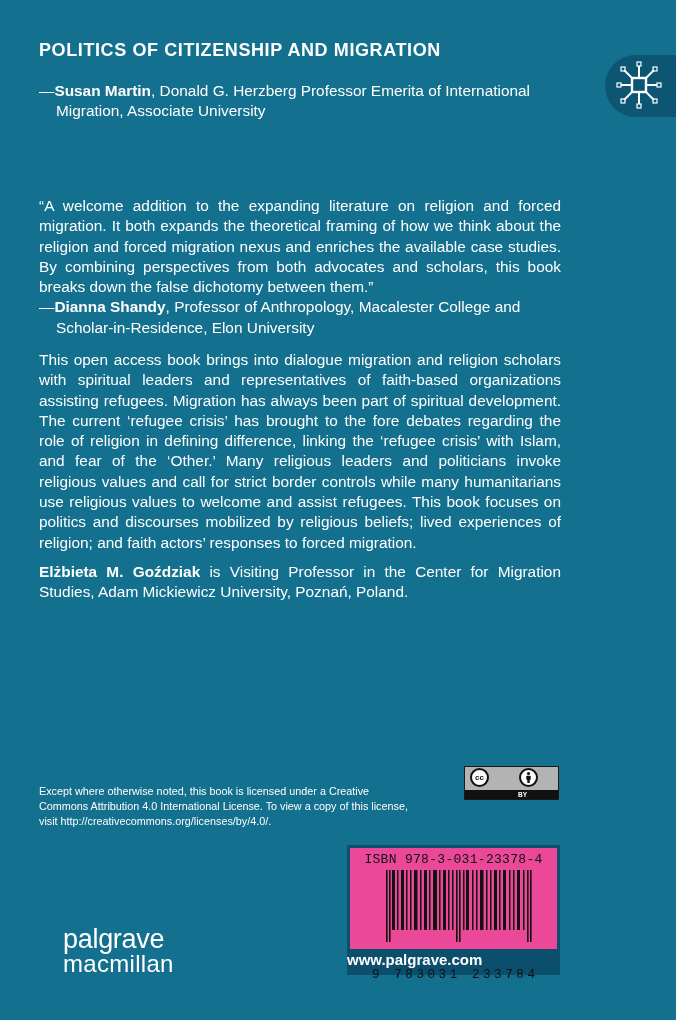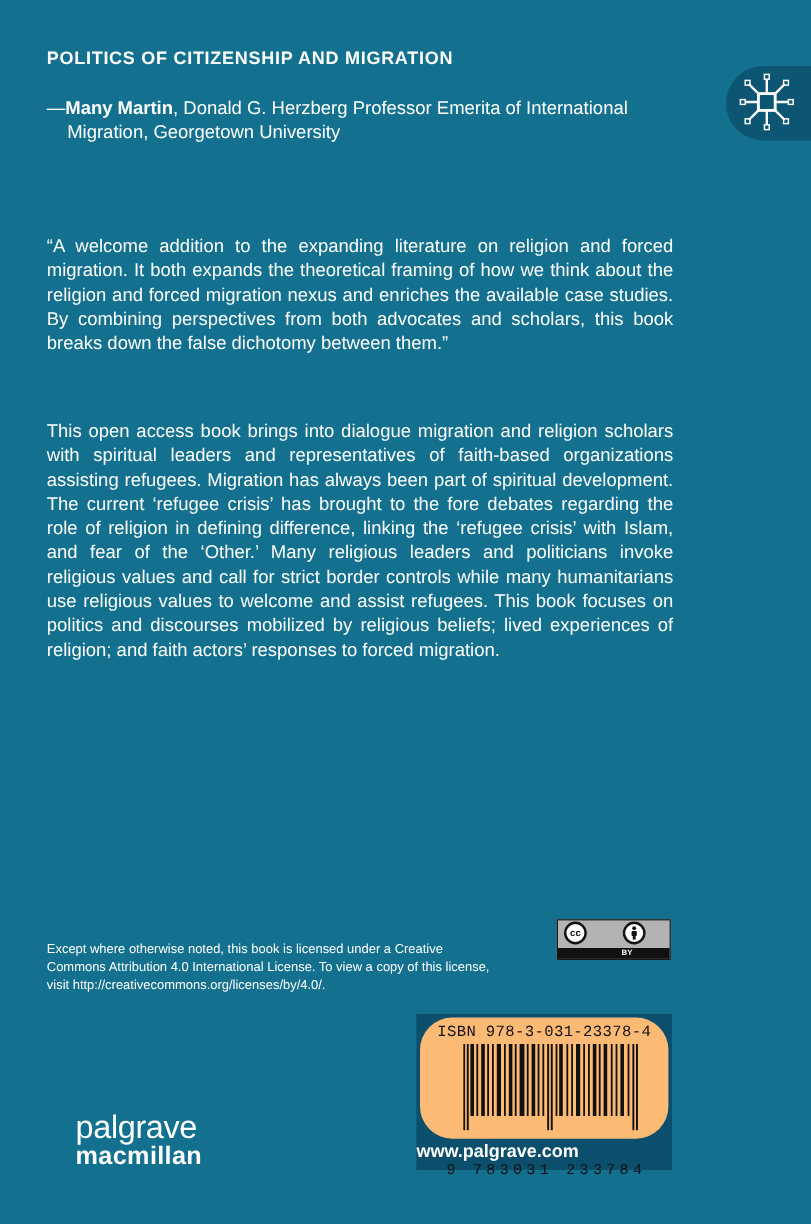--- a/index.html
+++ b/index.html
@@ -6,21 +6,21 @@
     body {
       width: 676px; height: 1020px;
       background: #13708e;
       color: #ffffff;
       font-family: "Liberation Sans", sans-serif;
       position: relative;
       overflow: hidden;
     }
     .series-title {
       position: absolute; left: 39px; top: 40px;
-      font-size: 15px; font-weight: bold; letter-spacing: 0.6px;
+      font-size: 18px; font-weight: bold; letter-spacing: 0.6px;
       color: #ffffff;
     }
     .logo-tab {
       position: absolute; left: 605px; top: 55px;
       width: 100px; height: 62px;
       background: #0c5573;
       border-radius: 31px 0 0 31px;
     }
     .logo-tab svg { position: absolute; left: 8px; top: 3px; }
     .text-block {
@@ -66,21 +66,21 @@
       background: #fff; border: 2px solid #111;
       box-sizing: border-box;
     }
     .barcode-box {
       position: absolute; left: 347px; top: 845px;
       width: 213px; height: 130px;
       background: #0c4f6c;
     }
     .barcode-white {
       position: absolute; left: 3px; top: 3px; right: 3px;
-      height: 101px; background: #fdba74; border-radius: 27px;
+      height: 101px; background: #ec4899;
     }
     .isbn-text {
       position: absolute; left: 0; right: 0; top: 4px;
       text-align: center;
       font-family: "Liberation Mono", monospace;
       font-size: 13px; color: #111; letter-spacing: 0.3px;
     }
     .bars {
       position: absolute; left: 36px; top: 22px;
       width: 148px; height: 72px;
@@ -96,21 +96,21 @@
       position: absolute; left: 0; right: 0; bottom: 3px; height: 24px;
       text-align: left; font-size: 15px; font-weight: bold;
       color: #ffffff; line-height: 24px;
     }
     .publisher {
       position: absolute; left: 39px; top: 926px;
       color: #ffffff;
       margin-left: 24px;
     }
     .publisher .p1 { font-size: 27px; line-height: 27px; letter-spacing: -0.3px; }
-    .publisher .p2 { font-size: 21px; line-height: 22px; letter-spacing: 0.3px; font-weight: bold; }
+    .publisher .p2 { font-size: 24px; line-height: 22px; letter-spacing: 0.3px; }
   </style>
 </head>
 <body>
 
 <div class="series-title">POLITICS OF CITIZENSHIP AND MIGRATION</div>
 
 <div class="logo-tab">
   <svg width="54" height="56" viewBox="0 0 54 56" fill="none" stroke="#ffffff" stroke-width="2">
     <rect x="19" y="20" width="14" height="14" stroke-width="2.4"></rect>
     <line x1="26" y1="20" x2="26" y2="8"></line>
@@ -126,30 +126,32 @@
     <line x1="33" y1="20" x2="41" y2="12"></line>
       <rect x="40" y="9" width="4" height="4" stroke-width="1.2"></rect>
     <line x1="19" y1="34" x2="11" y2="42"></line>
       <rect x="8" y="41" width="4" height="4" stroke-width="1.2"></rect>
     <line x1="33" y1="34" x2="41" y2="42"></line>
       <rect x="40" y="41" width="4" height="4" stroke-width="1.2"></rect>
   </svg>
 </div>
 
 <div class="text-block quote1">
-  <div class="attrib"><span>—</span><b>Many Martin</b><span>, Donald G. Herzberg Professor Emerita of International Migration, Georgetown University</span></div>
+  <div class="attrib"><span>—</span><b>Susan Martin</b><span>, Donald G. Herzberg Professor Emerita of International Migration, Associate University</span></div>
 </div>
 
 <div class="text-block quote2">
   <div class="just">“A welcome addition to the expanding literature on religion and forced migration. It both expands the theoretical framing of how we think about the religion and forced migration nexus and enriches the available case studies. By combining perspectives from both advocates and scholars, this book breaks down the false dichotomy between them.”</div>
+  <div class="attrib"><span>—</span><b>Dianna Shandy</b><span>, Professor of Anthropology, Macalester College and Scholar-in-Residence, Elon University</span></div>
 </div>
 
 <div class="text-block blurb just">This open access book brings into dialogue migration and religion scholars with spiritual leaders and representatives of faith-based organizations assisting refugees. Migration has always been part of spiritual development. The current ‘refugee crisis’ has brought to the fore debates regarding the role of religion in defining difference, linking the ‘refugee crisis’ with Islam, and fear of the ‘Other.’ Many religious leaders and politicians invoke religious values and call for strict border controls while many humanitarians use religious values to welcome and assist refugees. This book focuses on politics and discourses mobilized by religious beliefs; lived experiences of religion; and faith actors’ responses to forced migration.</div>
 
 <div class="text-block bios bio">
+  <p><b>Elżbieta M. Goździak</b><span> is Visiting Professor in the Center for Migration Studies, Adam Mickiewicz University, Poznań, Poland.</span></p>
 </div>
 
 <div class="license">Except where otherwise noted, this book is licensed under a Creative Commons Attribution 4.0 International License. To view a copy of this license, visit http://creativecommons.org/licenses/by/4.0/.</div>
 
 <div class="cc-badge">
   <div class="cc-circle">cc</div>
   <div class="by-circle">
     <svg width="15" height="15" viewBox="0 0 15 15" style="position:absolute;left:0;top:0">
       <circle cx="7.5" cy="3.5" r="1.6" fill="#111"></circle>
       <rect x="5.3" y="5.8" width="4.4" height="4.2" rx="0.8" fill="#111"></rect>

